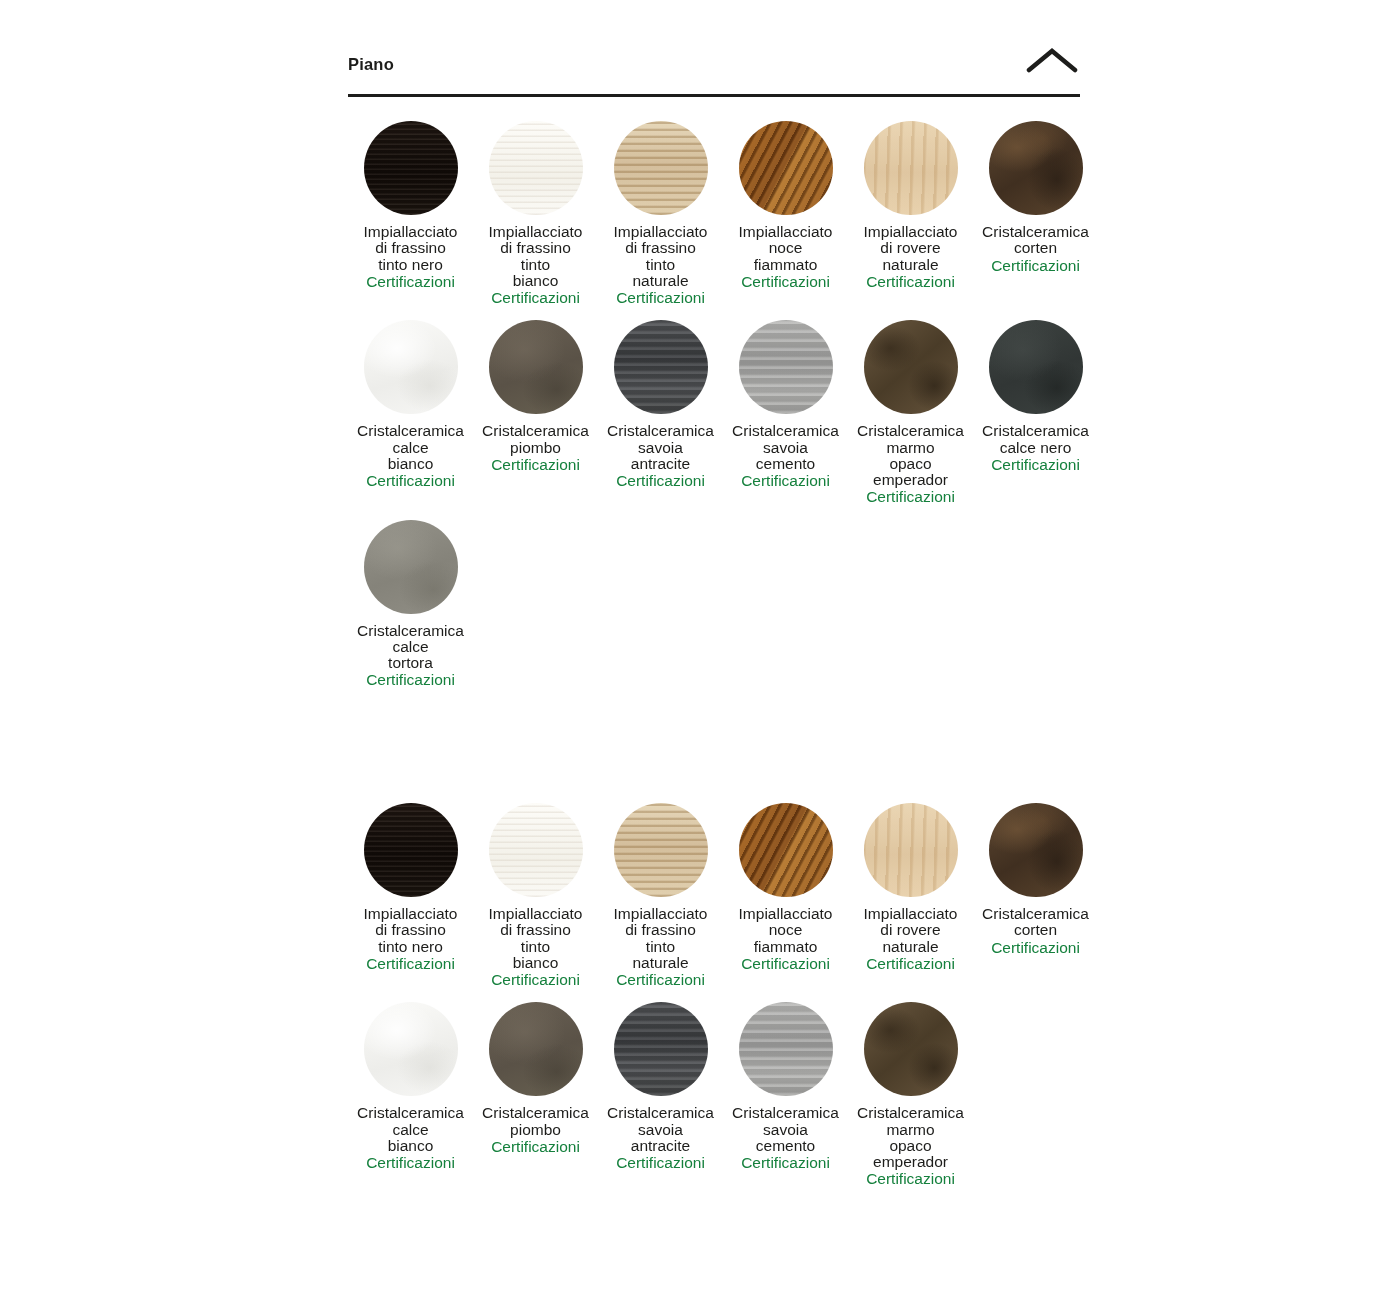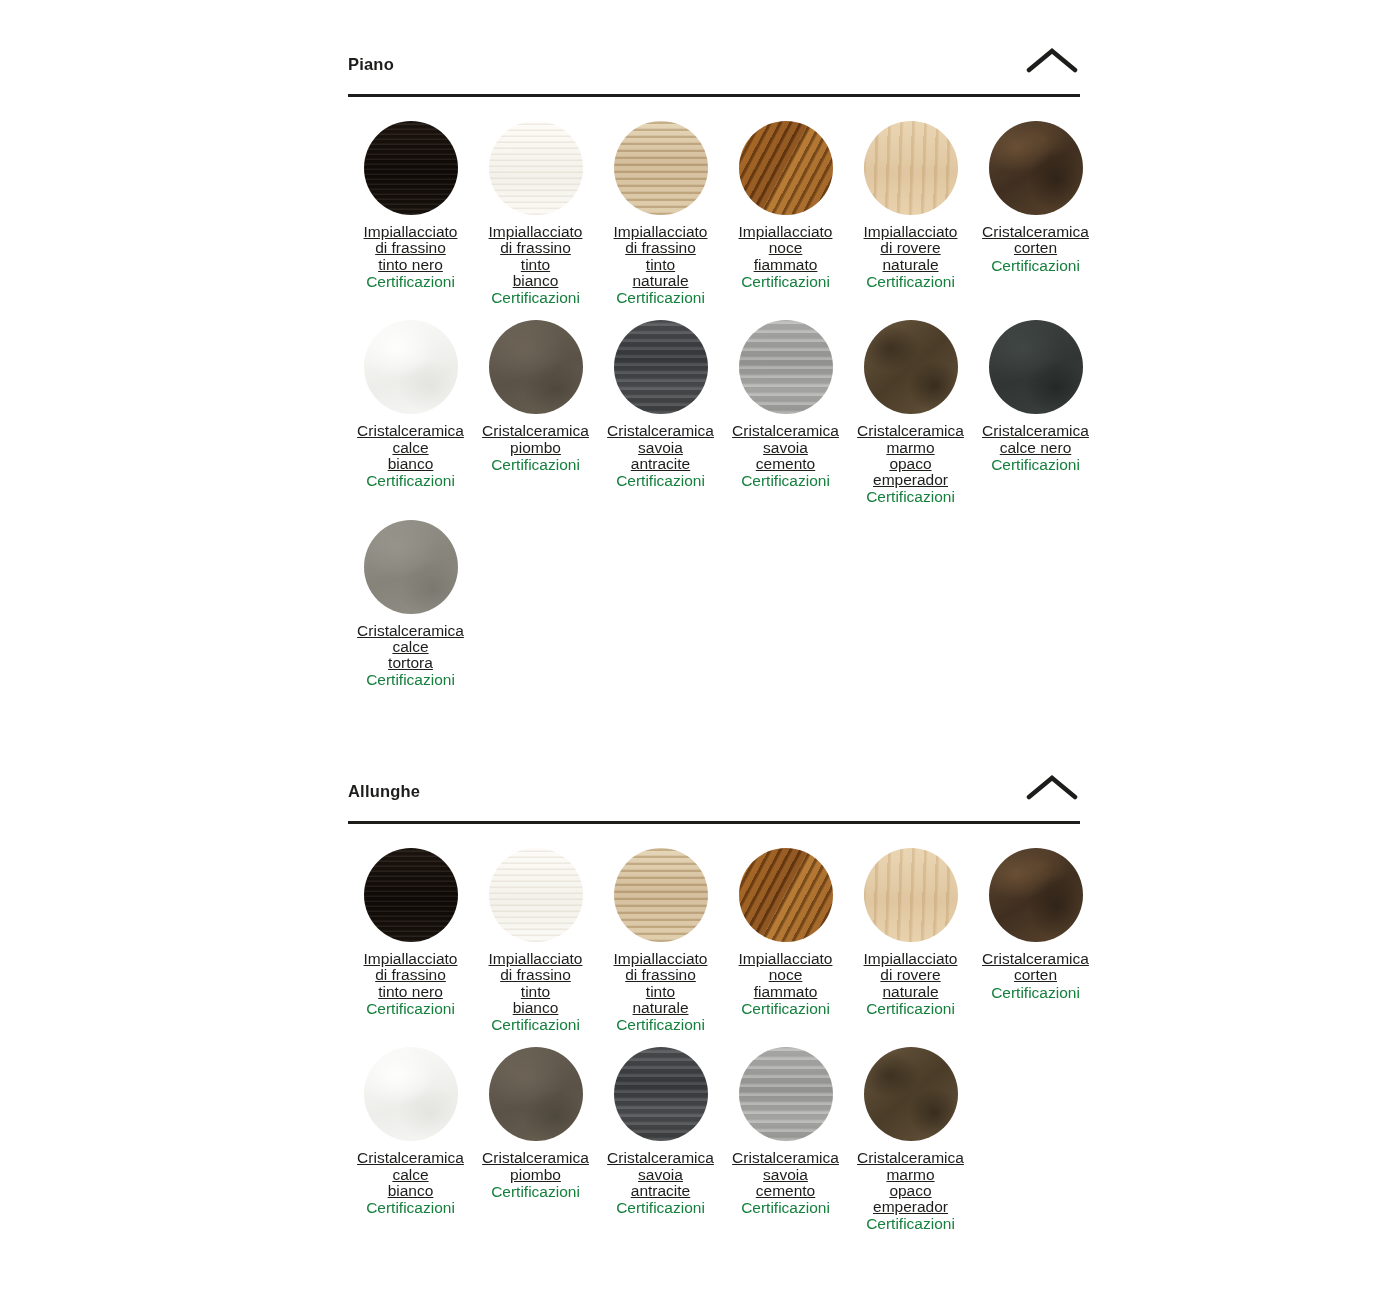--- a/index.html
+++ b/index.html
@@ -89,21 +89,20 @@
   }
 
   .swatch-label {
     margin-top: 9px;
     font-size: 15.5px;
     line-height: 1.05;
     text-align: center;
     color: #1d1d1b;
     white-space: pre-line;
     width: 134px;
-    text-decoration: underline;
   }
 
   .swatch-cert {
     margin-top: 1px;
     font-size: 15.5px;
     line-height: 1.05;
     text-align: center;
     color: #15803d;
     cursor: pointer;
   }
@@ -222,28 +221,20 @@
 calce
 tortora</div>
         <div class="swatch-cert">Certificazioni</div>
       </div>
     </div>
 
   </div>
 
   <div class="section" id="section-allunghe" style="top:779px;">
 
-    <div class="section-header">
-      <div class="section-title">Allunghe</div>
-      <button class="chevron-btn" aria-label="toggle">
-        <svg width="52" height="26" viewBox="0 0 52 26" aria-hidden="true">
-          <polyline points="3,22 26,3 49,22" fill="none" stroke="#1d1d1b" stroke-width="4.5" stroke-linecap="round" stroke-linejoin="miter"></polyline>
-        </svg>
-      </button>
-    </div>
 
     <div class="swatch-grid">
       <div class="swatch-cell">
         <div class="swatch-disc s-ash-black"></div>
         <div class="swatch-label">Impiallacciato
 di frassino
 tinto nero</div>
         <div class="swatch-cert">Certificazioni</div>
       </div>
       <div class="swatch-cell">

